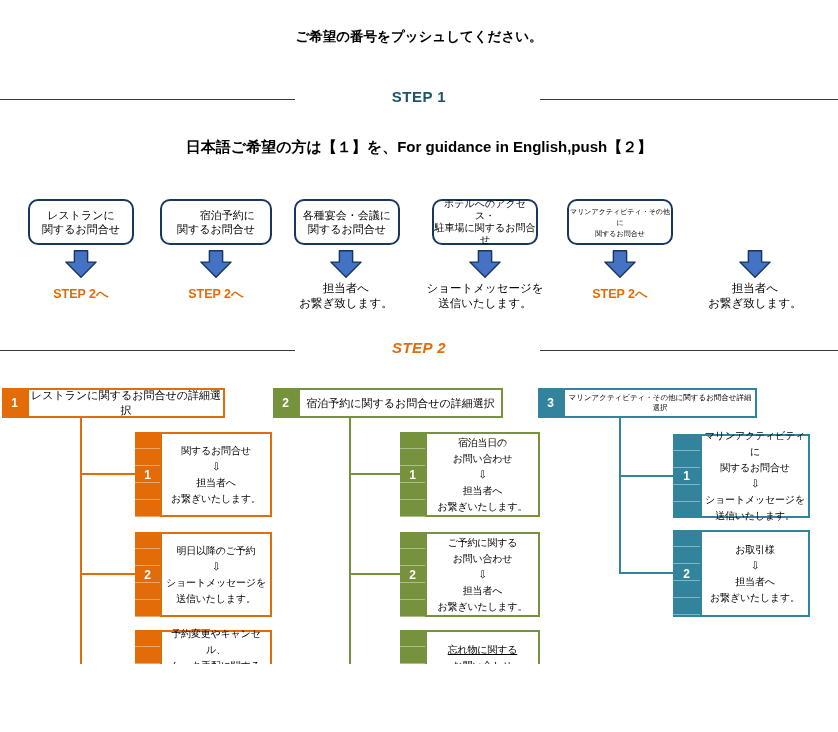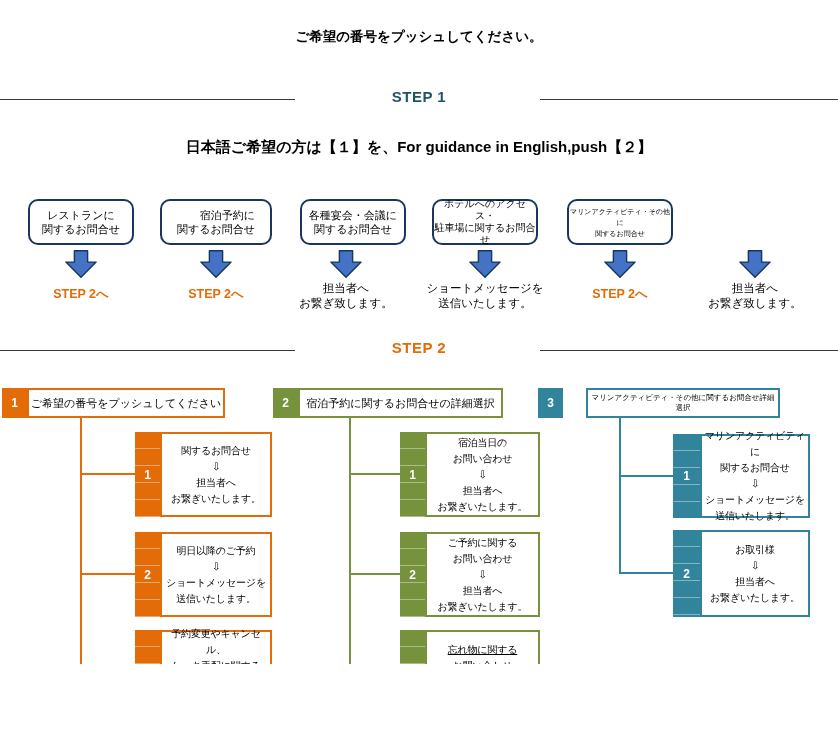--- a/index.html
+++ b/index.html
@@ -50,21 +50,21 @@
   <div class="abs divider" style="left:0;top:99px;width:295px;"></div>
   <div class="abs divider" style="left:540px;top:99px;width:298px;"></div>
   <div class="abs step-heading step1-color" style="top:88px;">STEP 1</div>
 
   <div class="abs subtitle">日本語ご希望の方は【１】を、For guidance in English,push【２】</div>
 
   <div class="abs s1-box" style="left:28px;width:106px;">レストランに
 関するお問合せ</div>
   <div class="abs s1-box" style="left:160px;width:112px;text-align:right;">宿泊予約に
 関するお問合せ</div>
-  <div class="abs s1-box" style="left:300px;width:106px;">各種宴会・会議に
+  <div class="abs s1-box" style="left:294px;width:106px;">各種宴会・会議に
 関するお問合せ</div>
   <div class="abs s1-box small" style="left:432px;width:106px;">ホテルへのアクセス・
 駐車場に関するお問合せ</div>
   <div class="abs s1-box xsmall" style="left:567px;width:106px;">マリンアクティビティ・その他に
 関するお問合せ</div>
 
   <svg class="abs arrow-svg" style="left:64px;" viewBox="0 0 36 30">
       <path d="M11 1 H25 V13 H34 L18 29 L2 13 H11 Z" fill="#4472C4" stroke="#17375E" stroke-width="1.5" stroke-linejoin="round"></path>
     </svg>
   <svg class="abs arrow-svg" style="left:199px;" viewBox="0 0 36 30">
@@ -88,24 +88,24 @@
   <div class="abs outcome" style="left:271px;">担当者へ
 お繋ぎ致します。</div>
   <div class="abs outcome" style="left:410px;">ショートメッセージを
 送信いたします。</div>
   <div class="abs outcome step2" style="left:545px;">STEP 2へ</div>
   <div class="abs outcome" style="left:680px;">担当者へ
 お繋ぎ致します。</div>
 
   <div class="abs divider" style="left:0;top:350px;width:295px;"></div>
   <div class="abs divider" style="left:540px;top:350px;width:298px;"></div>
-  <div class="abs step-heading step2-color" style="top:339px;">STEP 2</div>
+  <div class="abs step-heading step2-color" style="top:339px;font-style:italic;">STEP 2</div>
 
   <div class="abs num-tab orange-bg" style="left:2px;top:388px;width:25px;height:30px;">1</div>
-  <div class="abs hdr-box orange-bd" style="left:27px;top:388px;width:198px;">ご希望の番号をプッシュしてください</div>
+  <div class="abs hdr-box orange-bd" style="left:27px;top:388px;width:198px;">レストランに関するお問合せの詳細選択</div>
   <div class="abs conn-o" style="left:80px;top:418px;width:2px;height:256px;"></div>
   <div class="abs conn-o" style="left:80px;top:473px;width:55px;height:2px;"></div>
   <div class="abs conn-o" style="left:80px;top:573px;width:55px;height:2px;"></div>
   <div class="abs conn-o" style="left:80px;top:672px;width:55px;height:2px;"></div>
 
   <div class="abs num-tab orange-bg striped" style="left:135px;top:432px;width:25px;height:85px;">1</div>
   <div class="abs opt-box orange-bd" style="left:160px;top:432px;width:112px;height:85px;">関するお問合せ
 ⇩
 担当者へ
 お繋ぎいたします。</div>
@@ -144,21 +144,21 @@
 担当者へ
 お繋ぎいたします。</div>
 
   <div class="abs num-tab green-bg striped" style="left:400px;top:630px;width:25px;height:88px;">3</div>
   <div class="abs opt-box green-bd" style="left:425px;top:630px;width:115px;height:88px;text-decoration:underline;">忘れ物に関する
 お問い合わせ
 ⇩
 自動音声案内</div>
 
   <div class="abs num-tab teal-bg" style="left:538px;top:388px;width:25px;height:30px;">3</div>
-  <div class="abs hdr-box teal-bd tiny" style="left:563px;top:388px;width:194px;margin-left:23px;">マリンアクティビティ・その他に関するお問合せ詳細選択</div>
+  <div class="abs hdr-box teal-bd tiny" style="left:563px;top:388px;width:194px;">マリンアクティビティ・その他に関するお問合せ詳細選択</div>
   <div class="abs conn-t" style="left:619px;top:418px;width:2px;height:156px;"></div>
   <div class="abs conn-t" style="left:619px;top:475px;width:54px;height:2px;"></div>
   <div class="abs conn-t" style="left:619px;top:572px;width:54px;height:2px;"></div>
 
   <div class="abs num-tab teal-bg striped" style="left:673px;top:434px;width:27px;height:84px;">1</div>
   <div class="abs opt-box teal-bd" style="left:700px;top:434px;width:110px;height:84px;">マリンアクティビティに
 関するお問合せ
 ⇩
 ショートメッセージを
 送信いたします。</div>

